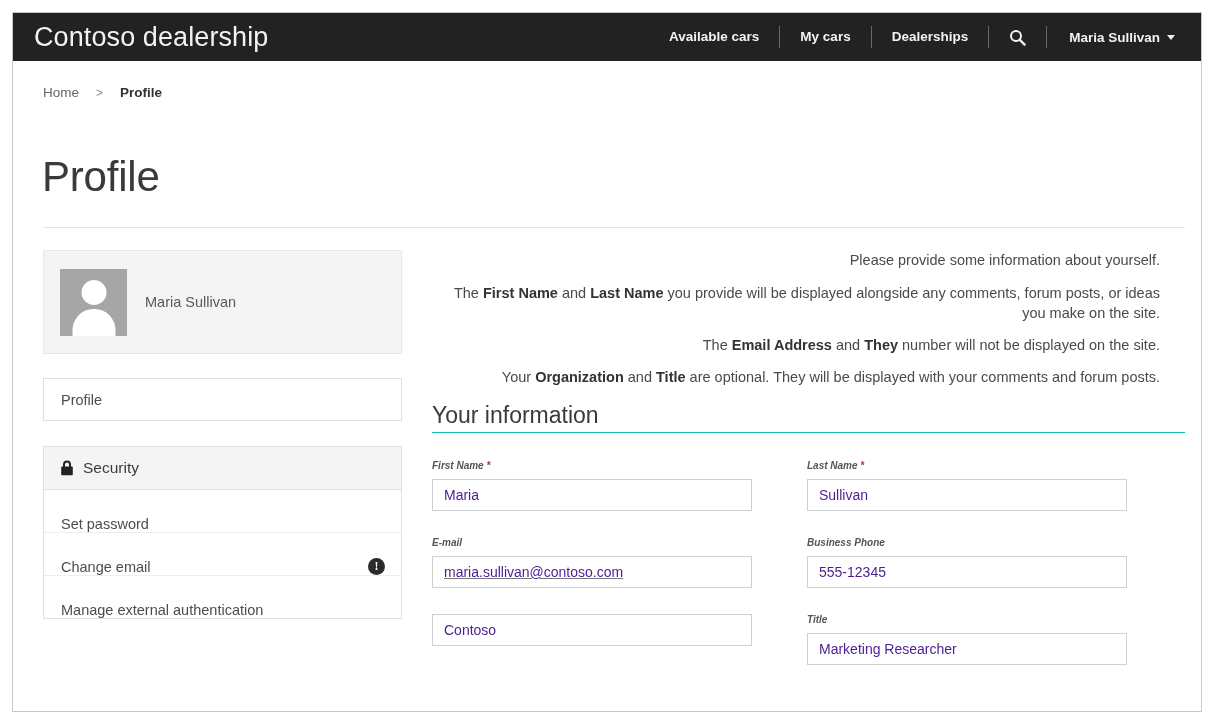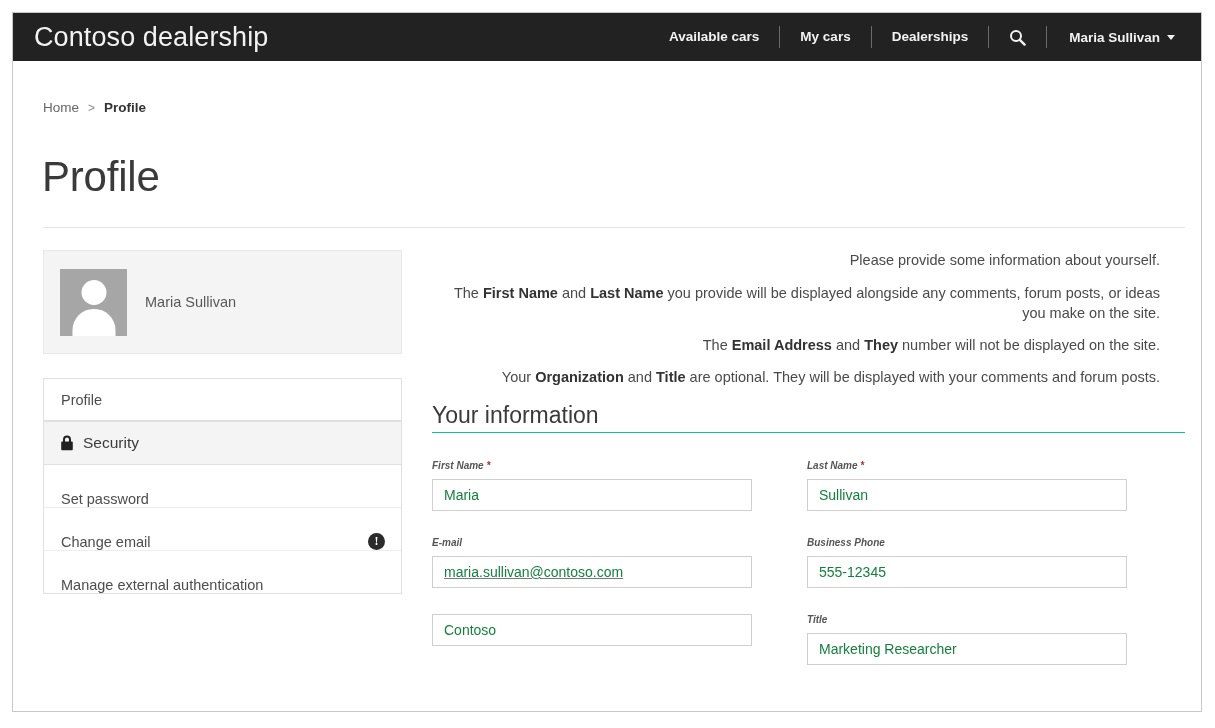--- a/index.html
+++ b/index.html
@@ -95,22 +95,21 @@
   }
 
   
   #breadcrumb {
     position: absolute;
     left: 30px;
     top: 72px;
     font-size: 13.5px;
     display: flex;
     align-items: center;
-    gap: 9px;
-    margin-top: 15px;
+    gap: 17px;
   }
   #breadcrumb .crumb-link { color: #666666; cursor: pointer; }
   #breadcrumb .crumb-sep  { color: #8a8a8a; font-size: 12px; }
   #breadcrumb .crumb-cur  { color: #333333; font-weight: bold; }
 
   
   #page-title {
     position: absolute;
     left: 29px;
     top: 143px;
@@ -188,20 +187,21 @@
     margin-top: 24px;
     height: 43px;
     display: flex;
     align-items: center;
     padding-left: 17px;
     cursor: pointer;
     font-size: 14.5px;
     color: #4d4d4d;
   }
   #security-panel {
+    margin-top: 25px;
   }
   #security-header {
     background: #f4f4f4;
     border-bottom: 1px solid #e0e0e0;
     height: 42px;
     display: flex;
     align-items: center;
     padding-left: 16px;
     gap: 9px;
     font-size: 15.5px;
@@ -279,21 +279,21 @@
   }
   .req { color: #b03030; font-weight: bold; }
   .field input {
     width: 320px;
     height: 32px;
     box-sizing: border-box;
     border: 1px solid #cfcfcf;
     background: #ffffff;
     font-family: "Liberation Sans", sans-serif;
     font-size: 14px;
-    color: #15803d;
+    color: #4c1d95;
     padding: 0 11px;
     outline: none;
   }
   .field input::placeholder { color: #9a9a9a; }
   .field input.spell {
     text-decoration: underline;
     text-decoration-color: #7a7a7a;
   }
   .spacer { }
 </style>

